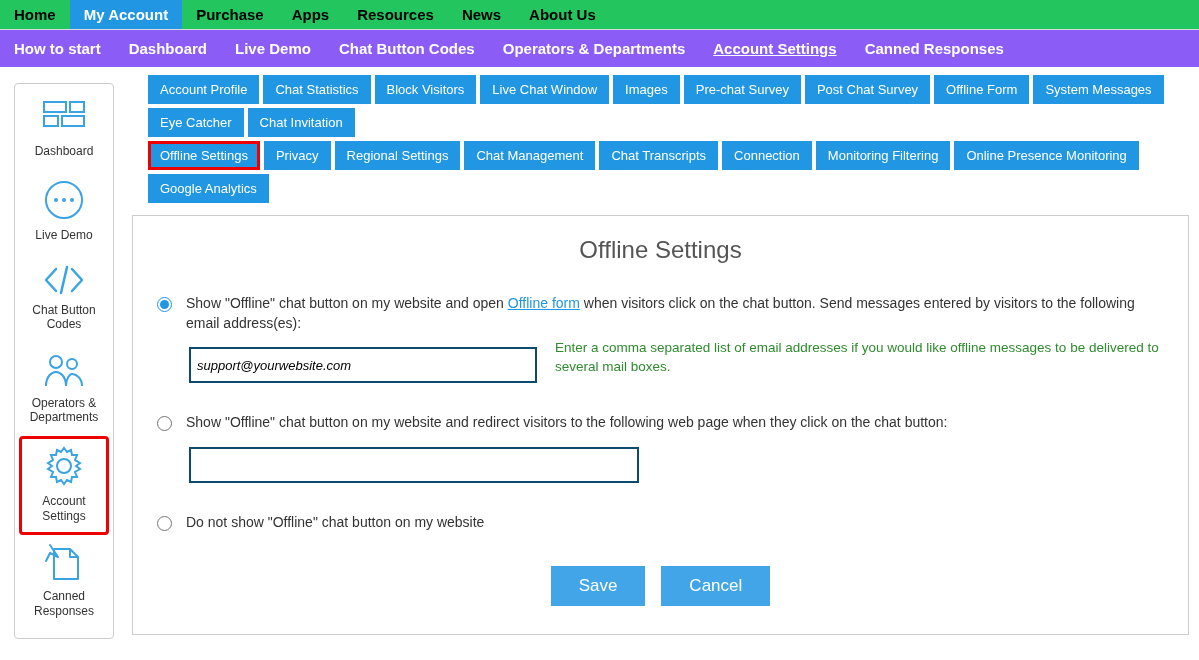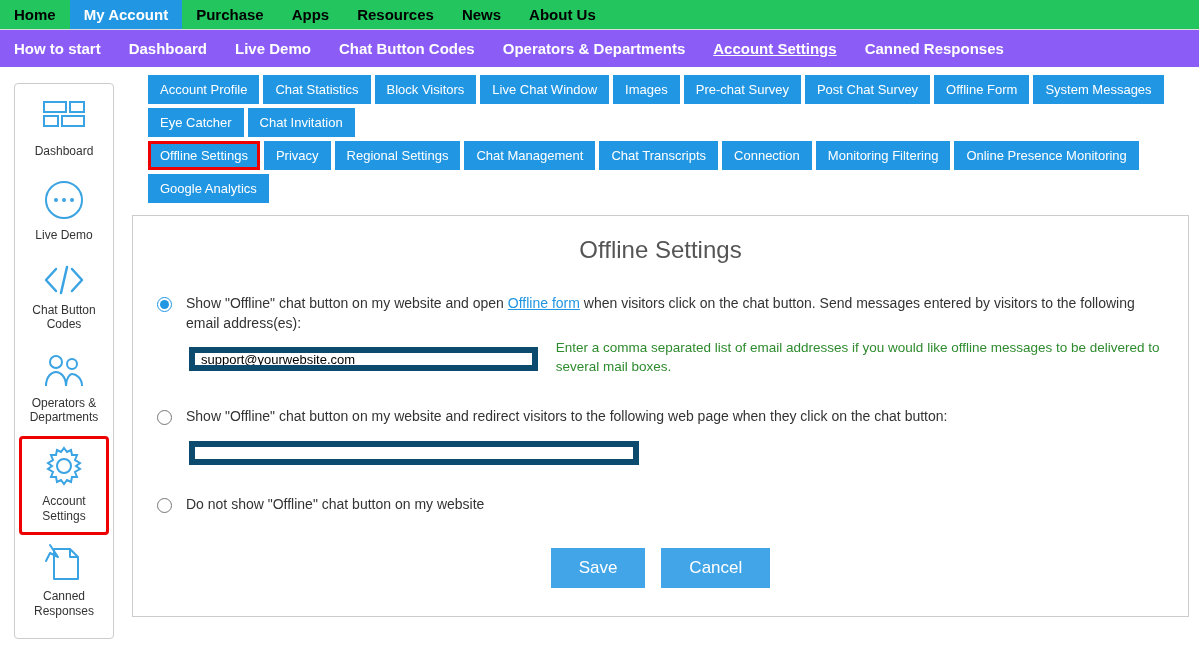--- a/index.html
+++ b/index.html
@@ -37,21 +37,21 @@
   .panel { border: 1px solid #ccc; margin-top: 12px; padding: 20px 24px 28px 24px; }
   .panel-title { font-size: 24px; font-weight: 300; color: #555; text-align: center; margin-bottom: 30px; }
   .panel-desc { color: #2e8b2e; margin-bottom: 40px; }
   
   .option-row { display: flex; align-items: flex-start; margin-bottom: 14px; }
   .option-row input[type=radio] { margin-top: 3px; margin-right: 14px; accent-color: #2196e3; width: 15px; height: 15px; flex-shrink: 0; }
   .option-text { flex: 1; line-height: 1.4; }
   .option-text a { color: #2196e3; text-decoration: underline; }
   
   .field-row { display: flex; align-items: flex-start; margin: 6px 0 30px 32px; }
-  .field-row input[type=text] { border: 6px solid #0c4a6e; padding: 4px 6px; height: 24px; font-size: 13px; }
+  .field-row input[type=text] { border: 2px solid #0c4a6e; padding: 4px 6px; height: 36px; font-size: 13px; font-style: italic; }
   .email-input { width: 410px; }
   .url-input { width: 450px; }
   .hint { color: #2e8b2e; margin-left: 18px; font-size: 13.5px; line-height: 1.4; margin-top: -8px; }
   
   .btn-row { text-align: center; margin-top: 34px; }
   .btn { display: inline-block; background: #42a5e8; color: #fff; border: none; padding: 10px 28px; font-size: 17px; font-weight: 400; margin: 0 6px; cursor: pointer; }
 </style>
 </head>
 <body>
 

